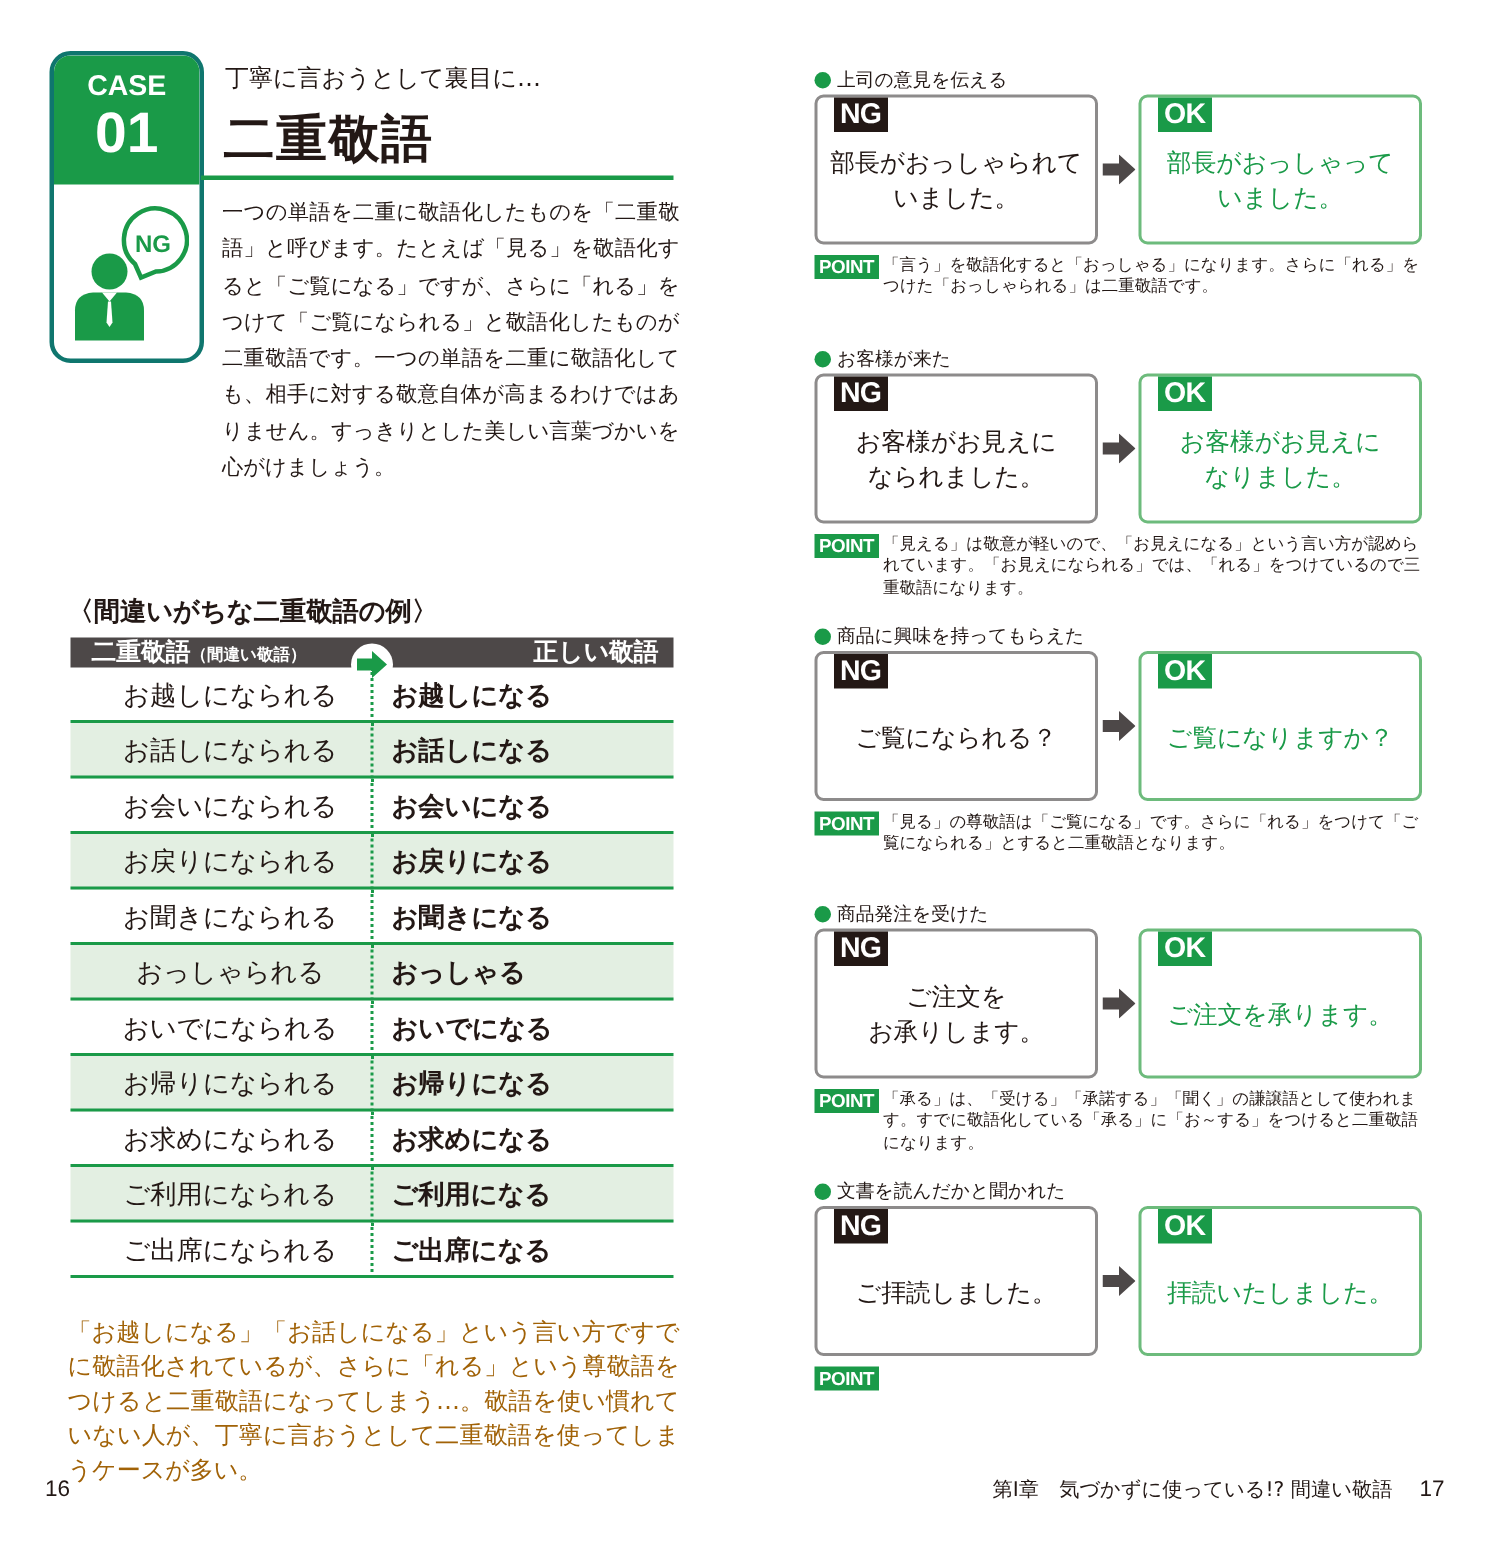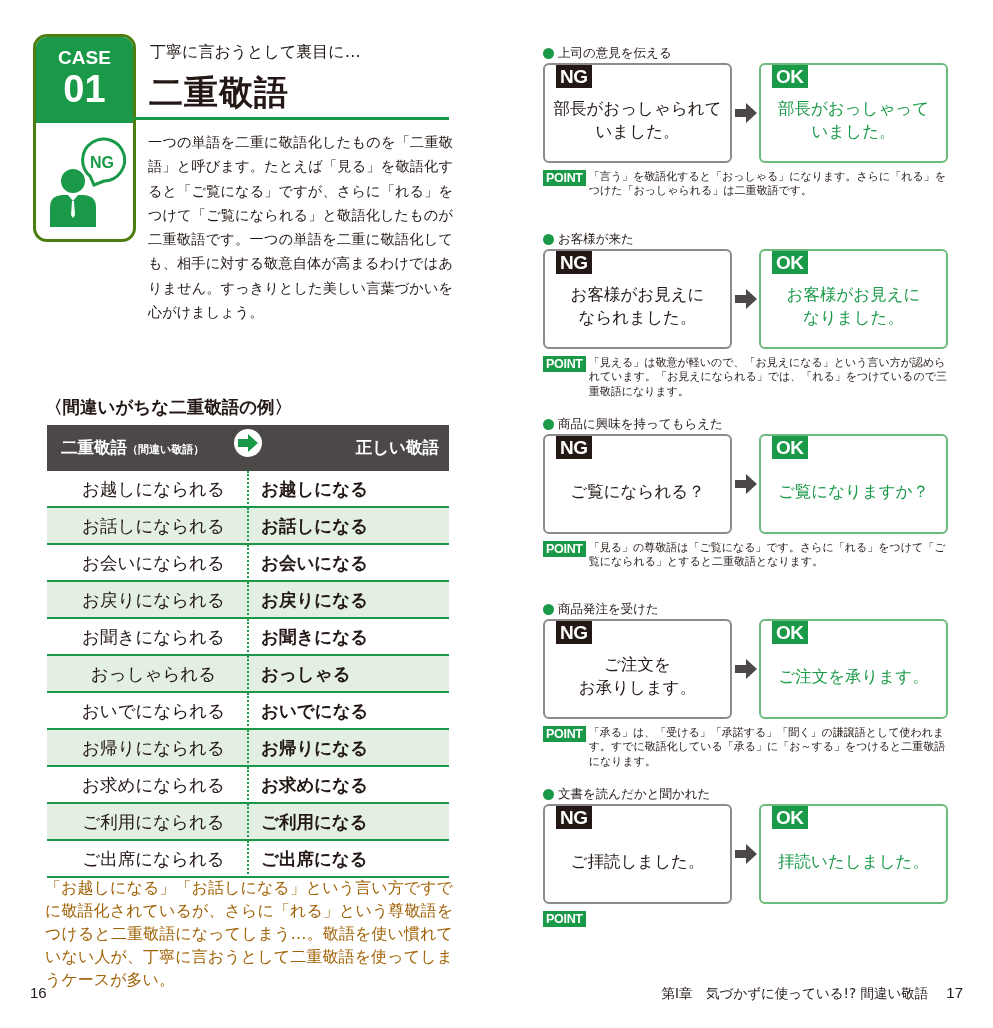--- a/index.html
+++ b/index.html
@@ -2,21 +2,21 @@
 <html><head>
   <meta charset="utf-8">
   <style>
     * { box-sizing: border-box; margin: 0; padding: 0; }
     html, body { width: 993px; height: 1028px; background: #ffffff; overflow: hidden; }
     body { position: relative; font-family: "DejaVu Sans", "Liberation Sans", sans-serif; color: #231815; }
 
     
     .case-badge {
       position: absolute; left: 33px; top: 34px; width: 103px; height: 208px;
-      border: 3px solid #4d7c0f; border-radius: 14px; overflow: hidden; background: #fff;
+      border: 3px solid #0f766e; border-radius: 14px; overflow: hidden; background: #fff;
     }
     .case-badge .top {
       background: #1a9a48; height: 86px; color: #fff; text-align: center;
       font-family: "Liberation Sans", sans-serif; font-weight: bold;
     }
     .case-badge .case-word { display: block; font-size: 19px; padding-top: 10px; letter-spacing: 0; }
     .case-badge .case-num { display: block; font-size: 38px; line-height: 40px; }
     .case-badge .icon-wrap { position: relative; height: 120px; }
     .case-badge svg { position: absolute; left: 10px; top: 12px; }
 
@@ -26,21 +26,21 @@
 
     .intro {
       position: absolute; left: 148px; top: 130px; width: 305px;
       font-size: 14.2px; line-height: 24.3px; color: #231815; text-align: justify;
     }
 
     .table-heading { position: absolute; left: 45px; top: 395px; font-size: 17.5px; font-weight: bold; color: #231815; }
 
     .kg-table { position: absolute; left: 47px; top: 425px; width: 402px; }
     .kg-head {
-      height: 46px; background: #4d4848; color: #fff; display: flex; align-items: center; position: relative;
+      height: 20px; background: #4d4848; color: #fff; display: flex; align-items: center; position: relative;
     }
     .kg-head .h-left { width: 201px; padding-left: 14px; font-size: 16.5px; font-weight: bold; }
     .kg-head .h-left small { font-size: 11px; font-weight: bold; }
     .kg-head .h-right { flex: 1; text-align: right; font-size: 16.5px; font-weight: bold; padding-right: 10px; }
     .kg-head .arrow-circle {
       position: absolute; left: 187px; top: 4px; width: 28px; height: 28px; border-radius: 50%;
       background: #fff; display: flex; align-items: center; justify-content: center;
     }
     .kg-row {
       height: 37px; display: flex; align-items: center; font-size: 17.5px; color: #231815;

